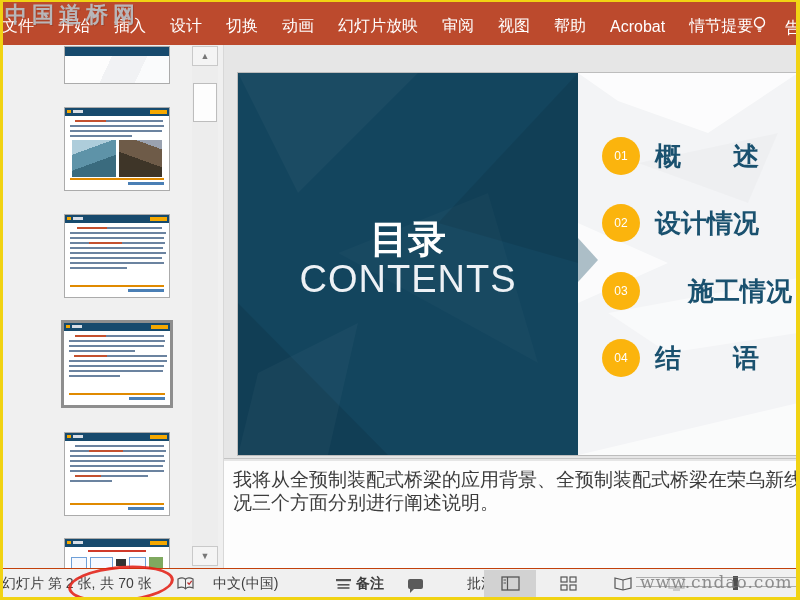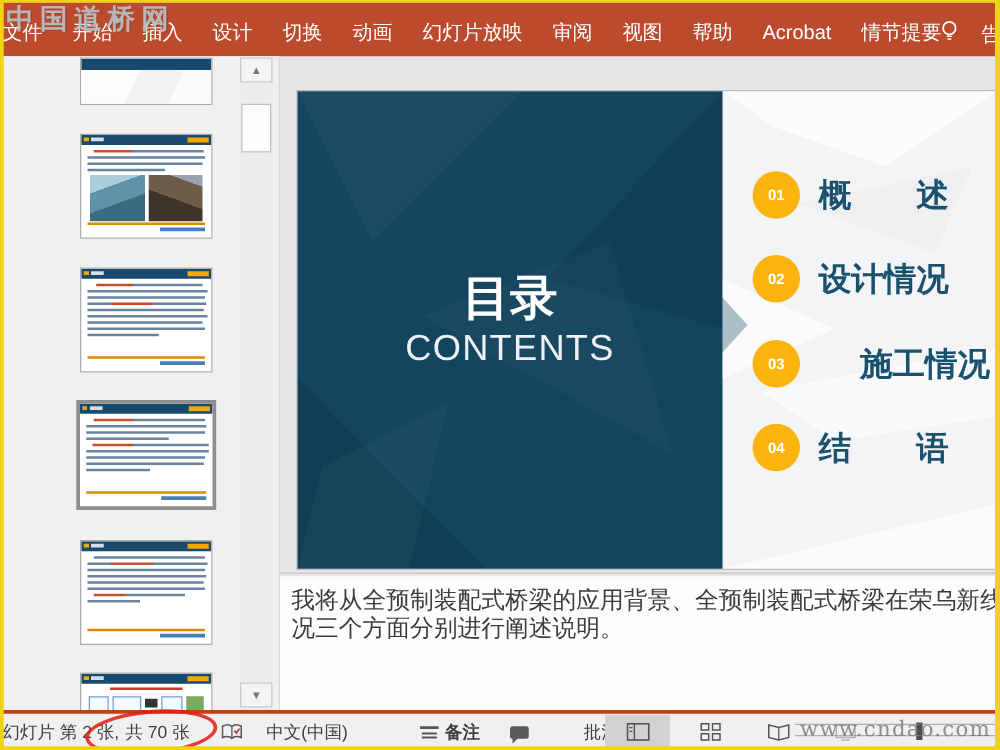--- a/index.html
+++ b/index.html
@@ -66,34 +66,34 @@
   .slide{position:absolute;left:13px;top:27px;width:560px;height:382px;background:#F3F4F6;
          border:1px solid #BDBDBD;box-sizing:content-box;}
   .navy{position:absolute;left:0;top:0;width:340px;height:382px;background:#13455E;overflow:hidden;}
   .chevron{position:absolute;left:340px;top:165px;width:0;height:0;
            border-top:22px solid transparent;border-bottom:22px solid transparent;
            border-left:20px solid #13455E;}
   .facets{position:absolute;left:0;top:0;pointer-events:none;}
   .sl-title{position:absolute;left:0;top:146px;width:340px;text-align:center;
             color:#FFFFFF;font-size:38px;font-weight:bold;line-height:40px;}
   .sl-sub{position:absolute;left:0;top:188px;width:340px;text-align:center;
-          color:#EDF1F5;font-size:29px;font-weight:300;letter-spacing:1px;line-height:36px;}
+          color:#EDF1F5;font-size:38px;font-weight:300;letter-spacing:1px;line-height:36px;}
   .toc-item{position:absolute;left:364px;height:38px;display:flex;align-items:center;gap:15px;}
   .toc-num{width:38px;height:38px;border-radius:50%;background:#FBB40D;color:#fff;
-           font-size:12px;font-weight:bold;display:flex;align-items:center;justify-content:center;}
+           font-size:12px;font-weight:normal;display:flex;align-items:center;justify-content:center;}
   .toc-label{color:#1A516F;font-size:26px;font-weight:bold;white-space:nowrap;}
 
   
   .split{position:absolute;left:224px;top:458px;width:573px;height:1px;background:#C4C4C4;z-index:3;}
   .notes{position:absolute;left:224px;top:461px;width:573px;height:107px;background:#FDFDFD;overflow:hidden;}
   .note-line{position:absolute;left:9px;white-space:nowrap;color:#3C3C3C;font-size:19px;}
 
   
   .status{position:absolute;left:0;top:568px;width:800px;height:29px;background:#F0F0F0;
-          border-top:3px solid #c2410c;font-size:14px;color:#3E3E3E;z-index:4;}
+          border-top:1px solid #c2410c;font-size:14px;color:#3E3E3E;z-index:4;}
   .st{position:absolute;top:0;height:29px;display:flex;align-items:center;gap:5px;white-space:nowrap;}
   .viewbtn{position:absolute;top:1px;width:52px;height:27px;display:flex;align-items:center;justify-content:center;}
   .viewbtn.on{background:#D2D2D2;}
   .ellipse{position:absolute;left:68px;top:-3px;width:100px;height:30px;border:3px solid rgba(226,32,22,.88);
            border-radius:50%;transform:rotate(-5deg);z-index:6;}
   .wm-bot{position:absolute;left:640px;top:3px;width:156px;color:rgba(125,125,125,.85);
           font-family:"DejaVu Serif",serif;font-size:17px;letter-spacing:1px;z-index:5;}
   .wm-bot::before,.wm-bot::after{content:"";position:absolute;left:-4px;right:-2px;height:1px;
           background:rgba(120,120,120,.55);}
   .wm-bot::before{top:5px;} .wm-bot::after{top:14px;}

